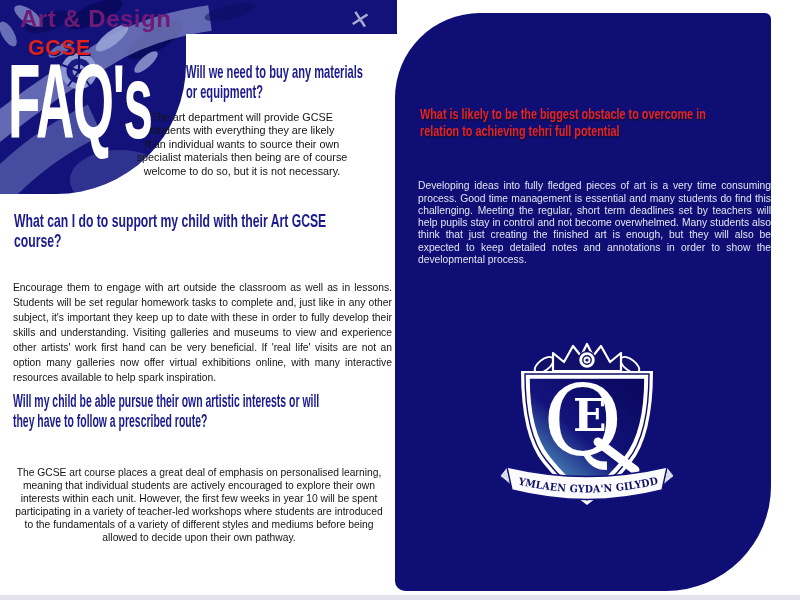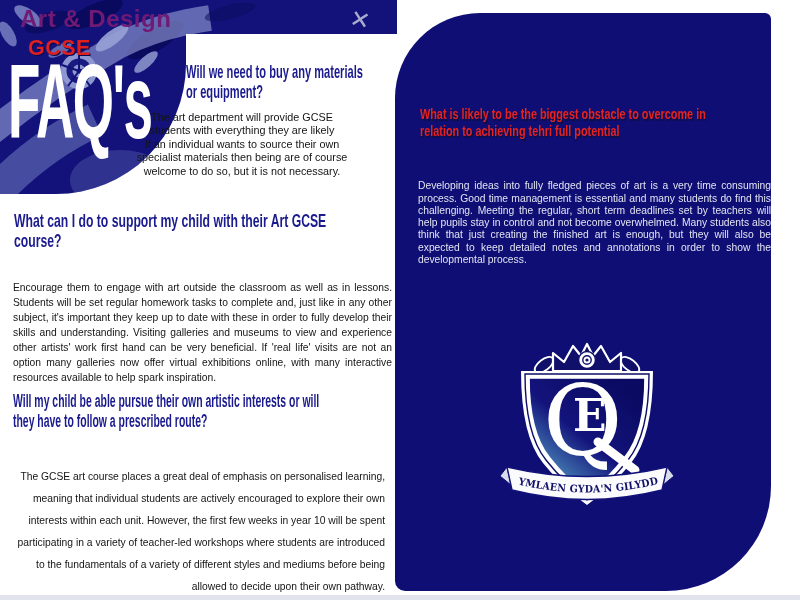--- a/index.html
+++ b/index.html
@@ -21,22 +21,22 @@
   
   .q-head{position:absolute;color:#1b1b8f;font-weight:bold;font-size:18.5px;line-height:20px;
         transform-origin:left top;white-space:nowrap;}
   .q1{left:186px;top:62px;transform:scaleX(.60);}
   .q2{left:14px;top:211px;transform:scaleX(.66);}
   .q3{left:13px;top:391px;font-size:18px;transform:scaleX(.58);}
   .a1{position:absolute;left:62px;top:111px;width:360px;text-align:center;color:#141414;
         font-size:10.8px;line-height:13.4px;}
   .a2{position:absolute;left:13px;top:270px;width:379px;text-align:justify;color:#141414;
         font-size:10.3px;line-height:15px;}
-  .a3{position:absolute;left:13px;top:456px;width:372px;text-align:right;color:#141414;
-        font-size:10.3px;line-height:22px;}
+  .a3{position:absolute;left:13px;top:456px;width:372px;text-align:center;color:#141414;
+        font-size:10.3px;line-height:13px;}
   
   .panel{position:absolute;left:395px;top:13px;width:376px;height:578px;background:#0e0e74;
         border-radius:85px 6px 105px 10px;}
   .p-head{position:absolute;left:25px;top:93px;color:#e62222;font-weight:bold;font-size:15.5px;
         line-height:16.5px;transform:scaleX(.70);transform-origin:left top;white-space:nowrap;
         text-shadow:1.5px 1.5px 0 rgba(15,15,60,.95);}
   .p-body{position:absolute;left:23px;top:157px;width:353px;text-align:justify;color:#e2e3f2;
         font-size:10.3px;line-height:12.3px;}
   .crest{position:absolute;left:102px;top:328px;}
   

